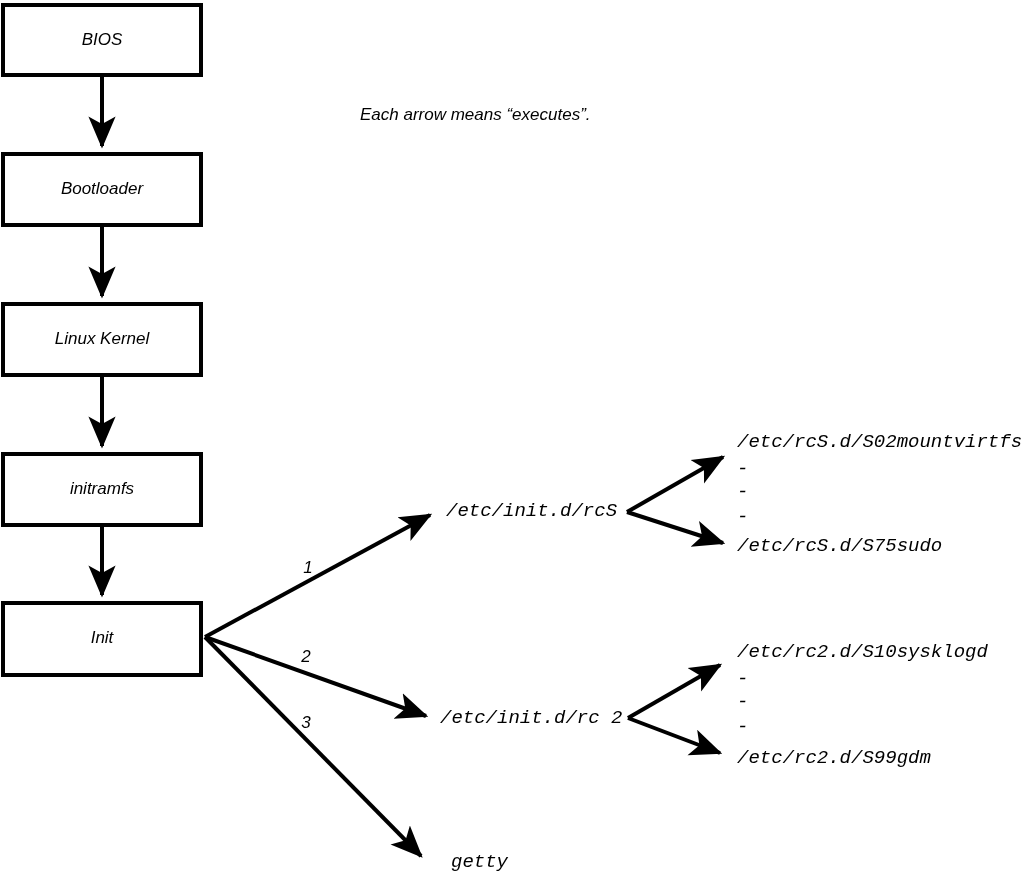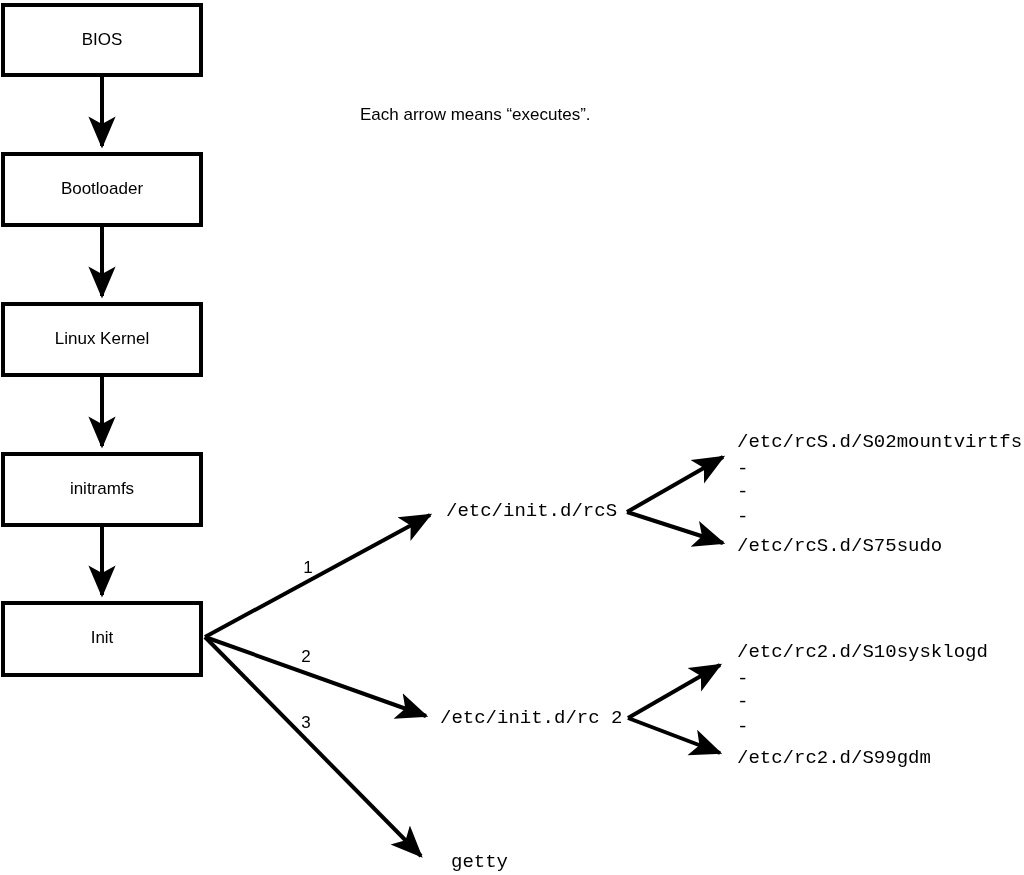--- a/index.html
+++ b/index.html
@@ -12,20 +12,21 @@
     width: 1024px;
     height: 875px;
     overflow: hidden;
     font-family: "Liberation Sans", sans-serif;
   }
   #diagram-root {
     position: relative;
     width: 1024px;
     height: 875px;
     background: #ffffff;
+    font-style: italic;
   }
   svg.layer {
     position: absolute;
     left: 0;
     top: 0;
     width: 1024px;
     height: 875px;
     display: block;
   }
   .box-rect {

